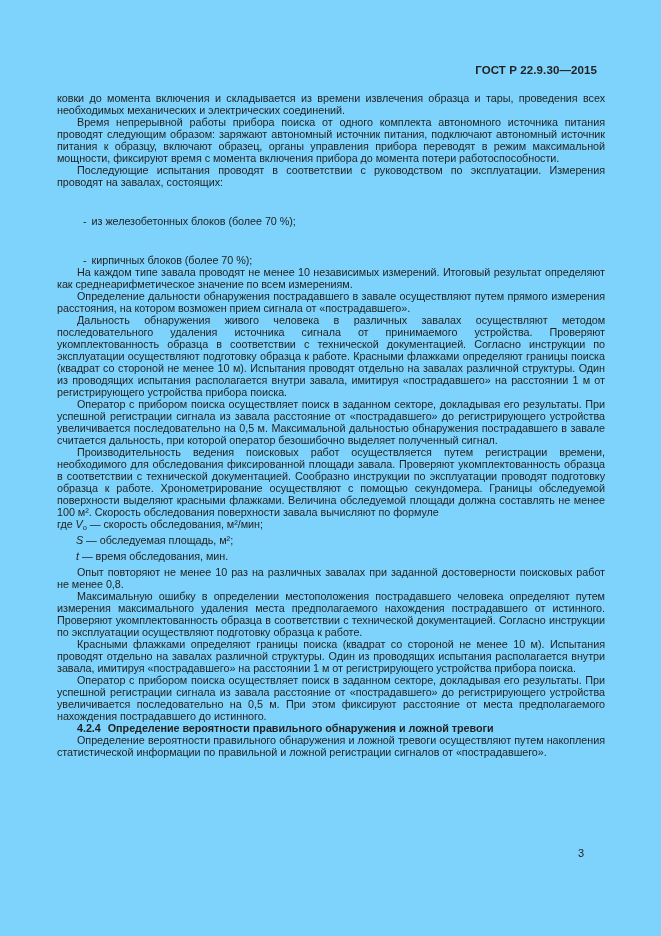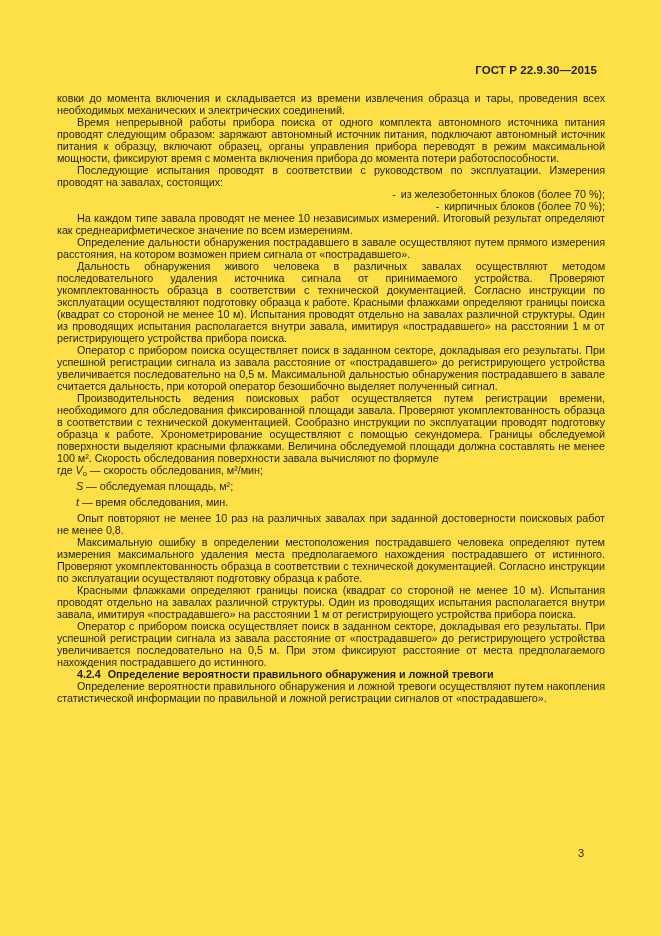--- a/index.html
+++ b/index.html
@@ -5,21 +5,21 @@
   html, body { margin: 0; padding: 0; }
   body {
     width: 661px; height: 936px;
     background: #ffffff;
     font-family: "Liberation Sans", sans-serif;
     color: #1f1f1f;
   }
   .page {
     position: relative;
     width: 661px; height: 936px;
-    background: #fde047;
+    background: #7dd3fc;
     overflow: hidden;
   }
   .doc-header {
     position: absolute;
     top: 64px; left: 57px; width: 540px;
     text-align: right;
     font-weight: bold;
     font-size: 11.5px;
     letter-spacing: 0.1px;
   }
@@ -29,21 +29,22 @@
     font-size: 10.8px;
     line-height: 12px;
     text-align: justify;
     letter-spacing: -0.05px;
   }
   .content p { margin: 0; text-indent: 20px; }
   p.cont { text-indent: 0; }
   p.list-item {
     text-indent: 0;
     padding-left: 26px;
-    text-align: right;
+    text-align: left;
+    margin-top: 27px;
   }
   p.list-item .marker { padding-right: 5px; }
   .formula {
     text-indent: 0;
     text-align: center;
     margin: 6px 0 7px 0;
     font-size: 11px;
   }
   .formula i, .definition i { font-style: italic; }
   sub.var-sub { font-size: 7.5px; vertical-align: -2px; font-style: normal; }

